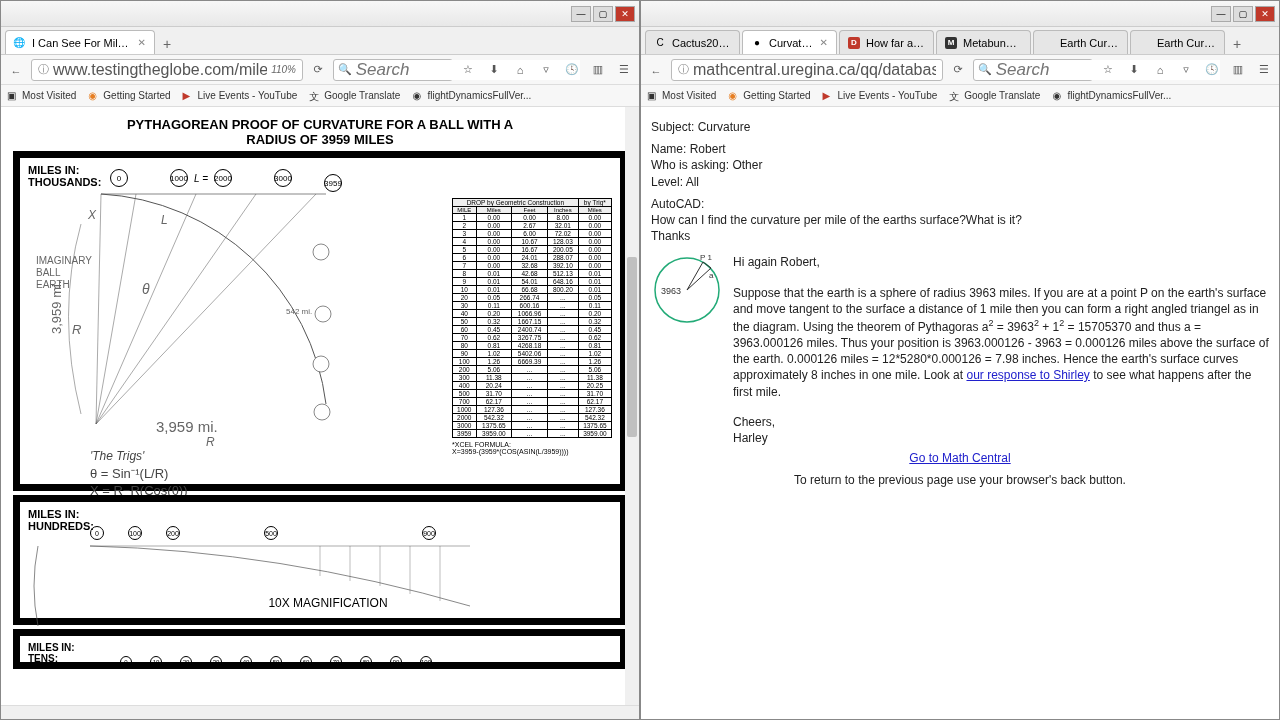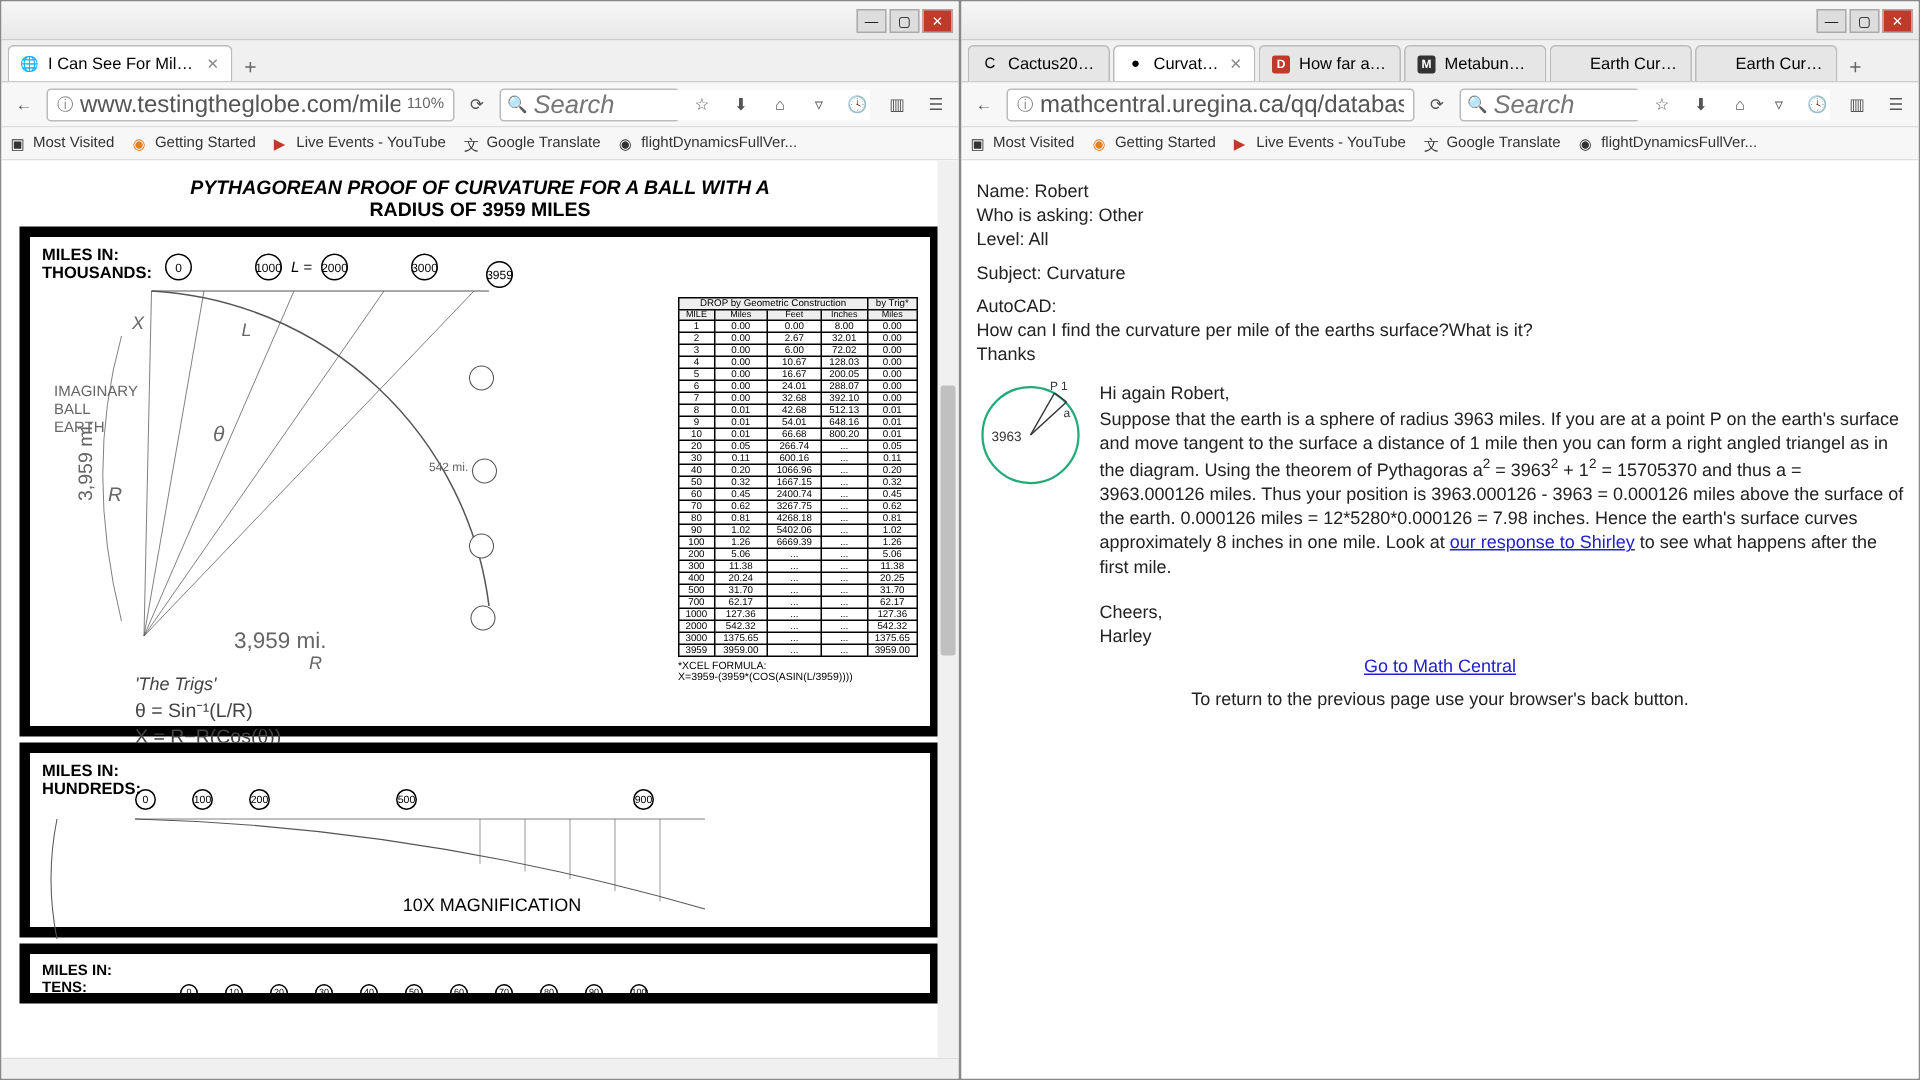--- a/index.html
+++ b/index.html
@@ -12,33 +12,33 @@
 .tab { height: 24px; padding: 0 8px; background: #fff; border: 1px solid #bbb; border-bottom: none; border-radius: 4px 4px 0 0; font-size: 11px; display: flex; align-items: center; gap: 6px; max-width: 150px; cursor: pointer; }
 .tab.inactive { background: #e6e6e6; }
 .tab .fav { width: 12px; height: 12px; display: flex; align-items: center; justify-content: center; font-size: 10px; }
 .tab .label { white-space: nowrap; overflow: hidden; text-overflow: ellipsis; flex: 1; }
 .tab .x { font-size: 10px; color: #888; cursor: pointer; }
 .newtab { width: 20px; height: 20px; display: flex; align-items: center; justify-content: center; font-size: 14px; color: #666; cursor: pointer; }
 .toolbar { height: 30px; background: #f7f7f7; display: flex; align-items: center; padding: 0 4px; gap: 4px; border-bottom: 1px solid #ddd; font-size: 11px; }
 .tbtn { width: 22px; height: 22px; display: flex; align-items: center; justify-content: center; border-radius: 3px; cursor: pointer; color: #555; }
 .urlbar { flex: 1; height: 22px; border: 1px solid #bbb; border-radius: 3px; background: #fff; display: flex; align-items: center; padding: 0 6px; gap: 4px; }
 .urlbar input { border: none; outline: none; flex: 1; font-size: 16px; color: #555; }
-.zoom { font-size: 10px; color: #666; }
+.zoom { font-size: 10px; color: #666; font-style: italic; }
 .searchbar { width: 120px; height: 22px; border: 1px solid #bbb; border-radius: 3px; background: #fff; display: flex; align-items: center; padding: 0 4px; gap: 4px; }
 .searchbar input { border: none; outline: none; flex: 1; font-size: 17px; font-style: italic; color: #888; }
 .bookmarks { height: 22px; background: #f7f7f7; display: flex; align-items: center; padding: 0 6px; gap: 12px; border-bottom: 1px solid #ddd; font-size: 10px; }
 .bm { display: flex; align-items: center; gap: 3px; color: #333; cursor: pointer; }
 .bm .ico { width: 12px; height: 12px; font-size: 10px; }
 .content { flex: 1; overflow: auto; background: #fff; position: relative; }
 .scrollbar { position: absolute; right: 0; top: 0; bottom: 0; width: 14px; background: #f0f0f0; }
 .scrollbar .thumb { width: 10px; margin: 0 2px; background: #c0c0c0; border-radius: 2px; }
 
 
 .doc { padding: 8px 12px; font-family: Arial, sans-serif; position: relative; }
-.doc .title1 { text-align: center; font-size: 13px; font-weight: bold; margin-top: 2px; font-style: italic; }
+.doc .title1 { text-align: center; font-size: 13px; font-weight: bold; margin-top: 2px; }
 .doc .title2 { text-align: center; font-size: 13px; font-weight: bold; }
 .doc .title3 { text-align: center; font-size: 12px; font-weight: bold; margin-bottom: 6px; }
 .panel { border: 7px solid #000000; margin: 4px 0; padding: 6px 8px; position: relative; background: #fff; }
 .panel .hdr { font-size: 11px; font-weight: bold; }
 .panel1 { height: 340px; }
 .panel2 { height: 130px; }
 .panel3 { height: 40px; }
 .circ { width: 18px; height: 18px; border: 1px solid #000; border-radius: 50%; display: flex; align-items: center; justify-content: center; font-size: 8px; background: #fff; }
 .table-wrap { position: absolute; right: 8px; top: 40px; width: 160px; }
 .drop-table { border-collapse: collapse; font-size: 6.5px; width: 100%; }
@@ -509,43 +509,43 @@
         <span class="ico">文</span>
         <span>Google Translate</span>
       </div>
     <div class="bm">
         <span class="ico">◉</span>
         <span>flightDynamicsFullVer...</span>
       </div>
   </div>
   <div class="content">
     <div class="math">
+      <div class="blk"><span>Subject:</span> <span>Curvature</span></div>
       <div class="blk">
         <span>Name:</span> <span>Robert</span><br>
         <span>Who is asking:</span> <span>Other</span><br>
         <span>Level:</span> <span>All</span>
       </div>
-      <div class="blk"><span>Subject:</span> <span>Curvature</span></div>
       <div class="blk">
         <span>AutoCAD:</span><br>
         <span>How can I find the curvature per mile of the earths surface?What is it?</span><br>
         <span>Thanks</span>
       </div>
       <div class="answer">
         <svg class="circle-svg" width="72" height="72">
           <circle cx="36" cy="36" r="32" stroke="#2a7" stroke-width="1.5" fill="none"></circle>
           <line x1="36" y1="36" x2="52" y2="8" stroke="#333" stroke-width="1"></line>
           <line x1="52" y1="8" x2="60" y2="14" stroke="#333" stroke-width="1"></line>
           <line x1="36" y1="36" x2="60" y2="14" stroke="#333" stroke-width="1"></line>
           <text x="10" y="40" font-size="9" fill="#333">3963</text>
           <text x="49" y="6" font-size="8" fill="#333">P 1</text>
           <text x="58" y="24" font-size="8" fill="#333">a</text>
         </svg>
         <div>
-          <div style="">Hi again Robert,</div>
+          <div style="margin-bottom:14px;">Hi again Robert,</div>
           <span>Suppose that the earth is a sphere of radius 3963 miles. If you are at a point P on the earth's surface and move tangent to the surface a distance of 1 mile then you can form a right angled triangel as in the diagram. Using the theorem of Pythagoras a</span><span class="sup">2</span><span> = 3963</span><span class="sup">2</span><span> + 1</span><span class="sup">2</span><span> = 15705370 and thus a = 3963.000126 miles. Thus your position is 3963.000126 - 3963 = 0.000126 miles above the surface of the earth. 0.000126 miles = 12*5280*0.000126 = 7.98 inches. Hence the earth's surface curves approximately 8 inches in one mile. Look at </span><a href="#">our response to Shirley</a><span> to see what happens after the first mile.</span>
           <div style="margin-top:14px;">
             <span>Cheers,</span><br>
             <span>Harley</span>
           </div>
         </div>
       </div>
       <div class="center blk" style="margin-top:4px;">
         <a href="#">Go to Math Central</a>
       </div>

